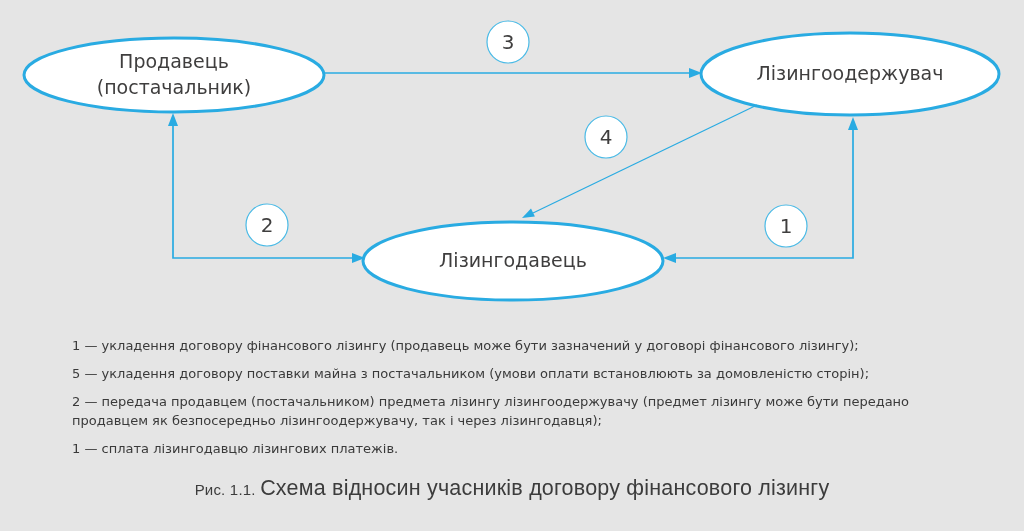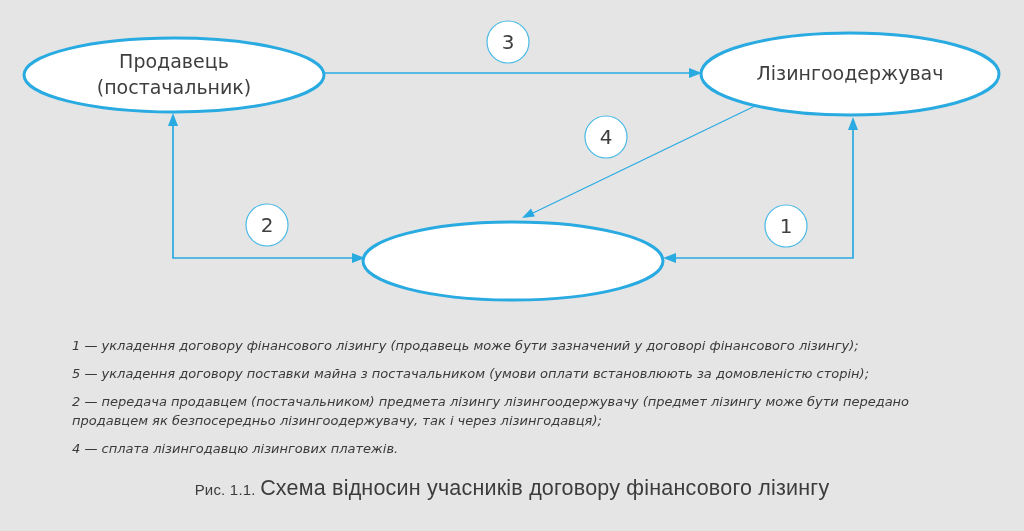--- a/index.html
+++ b/index.html
@@ -41,21 +41,20 @@
     font-size: 20px;
     transform: translate(-50%, -50%);
   }
   .legend {
     position: absolute;
     left: 72px;
     top: 336px;
     width: 872px;
     color: #3a3a3a;
     font-size: 13px;
-    font-style: italic;
     line-height: 19px;
   }
   .legend-item { margin-bottom: 9px; }
   .caption {
     position: absolute;
     left: 0; top: 476px;
     width: 1024px;
     text-align: center;
     color: #3c3c3c;
     font-family: "Liberation Sans", sans-serif;
@@ -98,31 +97,32 @@
 
     <circle cx="508" cy="42" r="21" fill="#ffffff" stroke="#49bae6" stroke-width="1.2"></circle>
     <circle cx="267" cy="225" r="21" fill="#ffffff" stroke="#49bae6" stroke-width="1.2"></circle>
     <circle cx="606" cy="137" r="21" fill="#ffffff" stroke="#49bae6" stroke-width="1.2"></circle>
     <circle cx="786" cy="226" r="21" fill="#ffffff" stroke="#49bae6" stroke-width="1.2"></circle>
   </svg>
 
   <div class="node-label" style="left:174px; top:75px; width:280px;">Продавець
 (постачальник)</div>
   <div class="node-label" style="left:850px; top:74px; width:290px;">Лізингоодержувач</div>
+  <div class="node-label" style="left:513px; top:261px; width:290px;">Лізингодавець</div>
 
   <div class="badge" style="left:508px; top:42px;">3</div>
   <div class="badge" style="left:267px; top:225px;">2</div>
   <div class="badge" style="left:606px; top:137px;">4</div>
   <div class="badge" style="left:786px; top:226px;">1</div>
 
   <div class="legend">
     <div class="legend-item">1 — укладення договору фінансового лізингу (продавець може бути зазначений у договорі фінансового лізингу);</div>
     <div class="legend-item">5 — укладення договору поставки майна з постачальником (умови оплати встановлюють за домовленістю сторін);</div>
     <div class="legend-item">2 — передача продавцем (постачальником) предмета лізингу лізингоодержувачу (предмет лізингу може бути передано продавцем як безпосередньо лізингоодержувачу, так і через лізингодавця);</div>
-    <div class="legend-item">4 — сплата лізингодавцю лізингових платежів.</div>
+    <div class="legend-item">1 — сплата лізингодавцю лізингових платежів.</div>
   </div>
 
   <div class="caption">
     <span class="caption-number">Рис. 1.1.</span>
     <span class="caption-title">Схема відносин учасників договору фінансового лізингу</span>
   </div>
 
 </div>
 
 </body></html>

